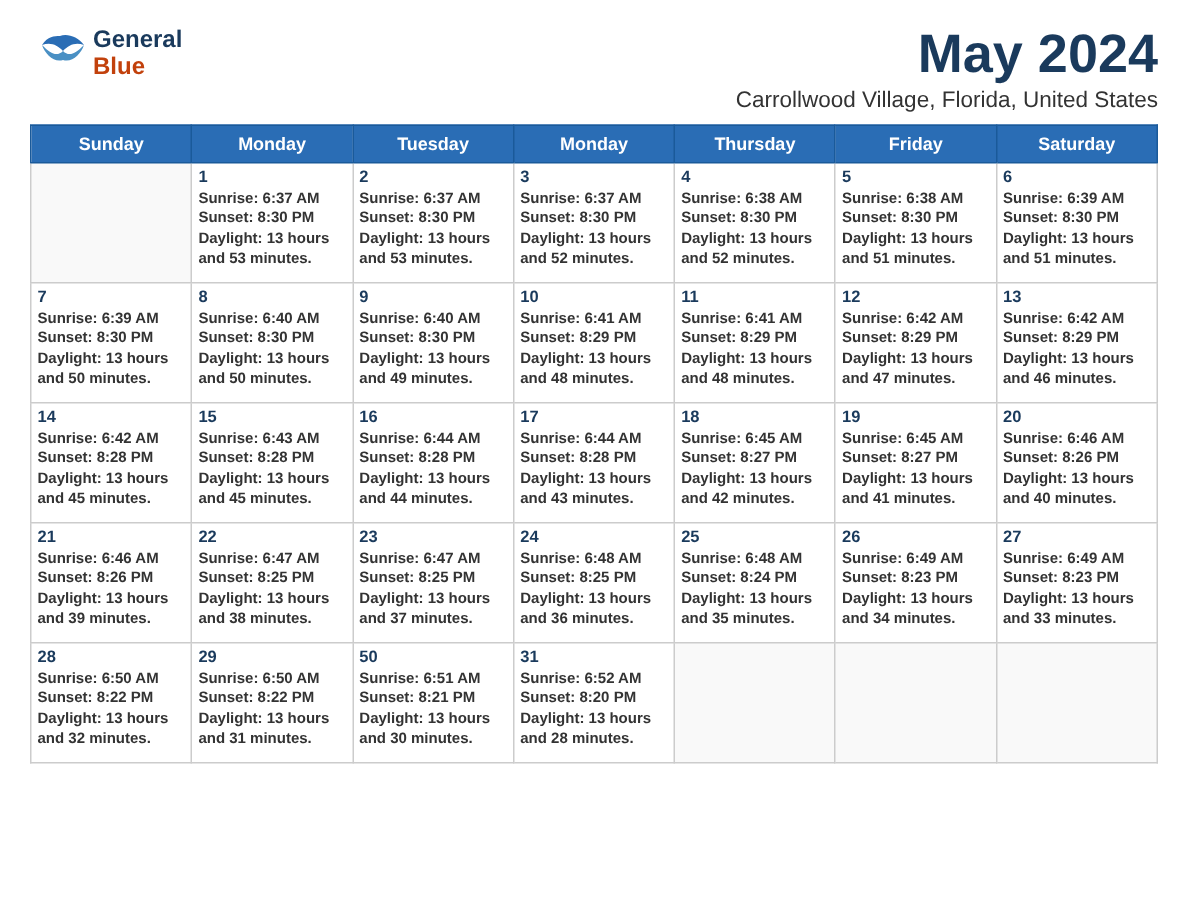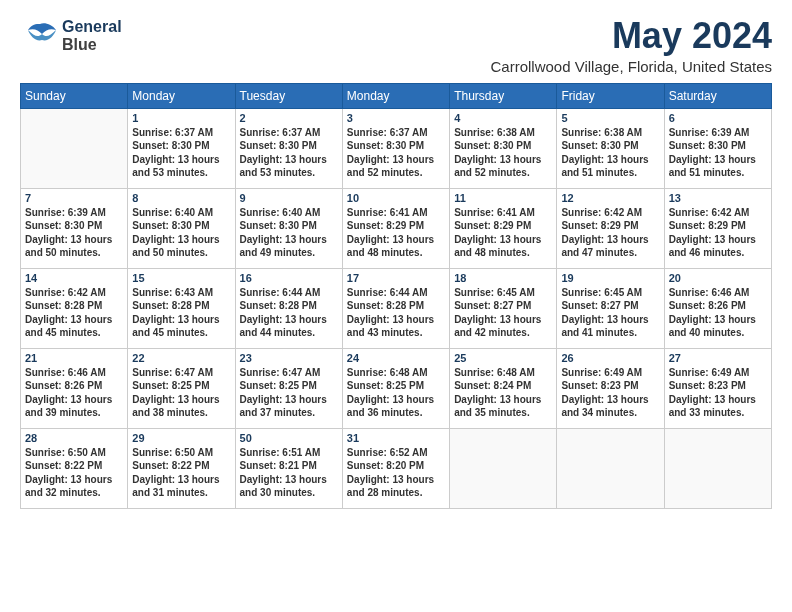--- a/index.html
+++ b/index.html
@@ -40,23 +40,23 @@
     .calendar {
       flex: 1;
       border-collapse: collapse;
       width: 100%;
       table-layout: fixed;
     }
     .calendar th {
       background: #2a6db5;
       color: #fff;
       font-size: 12px;
-      font-weight: normal;
+      font-weight: bold;
       padding: 5px 4px;
-      text-align: left;
+      text-align: center;
       border: 1px solid #1a5a9a;
     }
     .calendar td {
       border: 1px solid #ccc;
       vertical-align: top;
       padding: 3px 4px;
       font-size: 10px;
       color: #333;
       background: #fff;
       height: 80px;
@@ -92,21 +92,21 @@
       line-height: 1.1;
     }
     .logo-general {
       font-size: 16px;
       font-weight: bold;
       color: #1a3a5c;
     }
     .logo-blue {
       font-size: 16px;
       font-weight: bold;
-      color: #404040;
+      color: #c2410c;
     }
   </style>
 </head>
 <body>
 
 <div class="page">
   <div class="header">
     <div class="logo-container">
       <svg class="logo-icon" viewBox="0 0 40 40">
 

